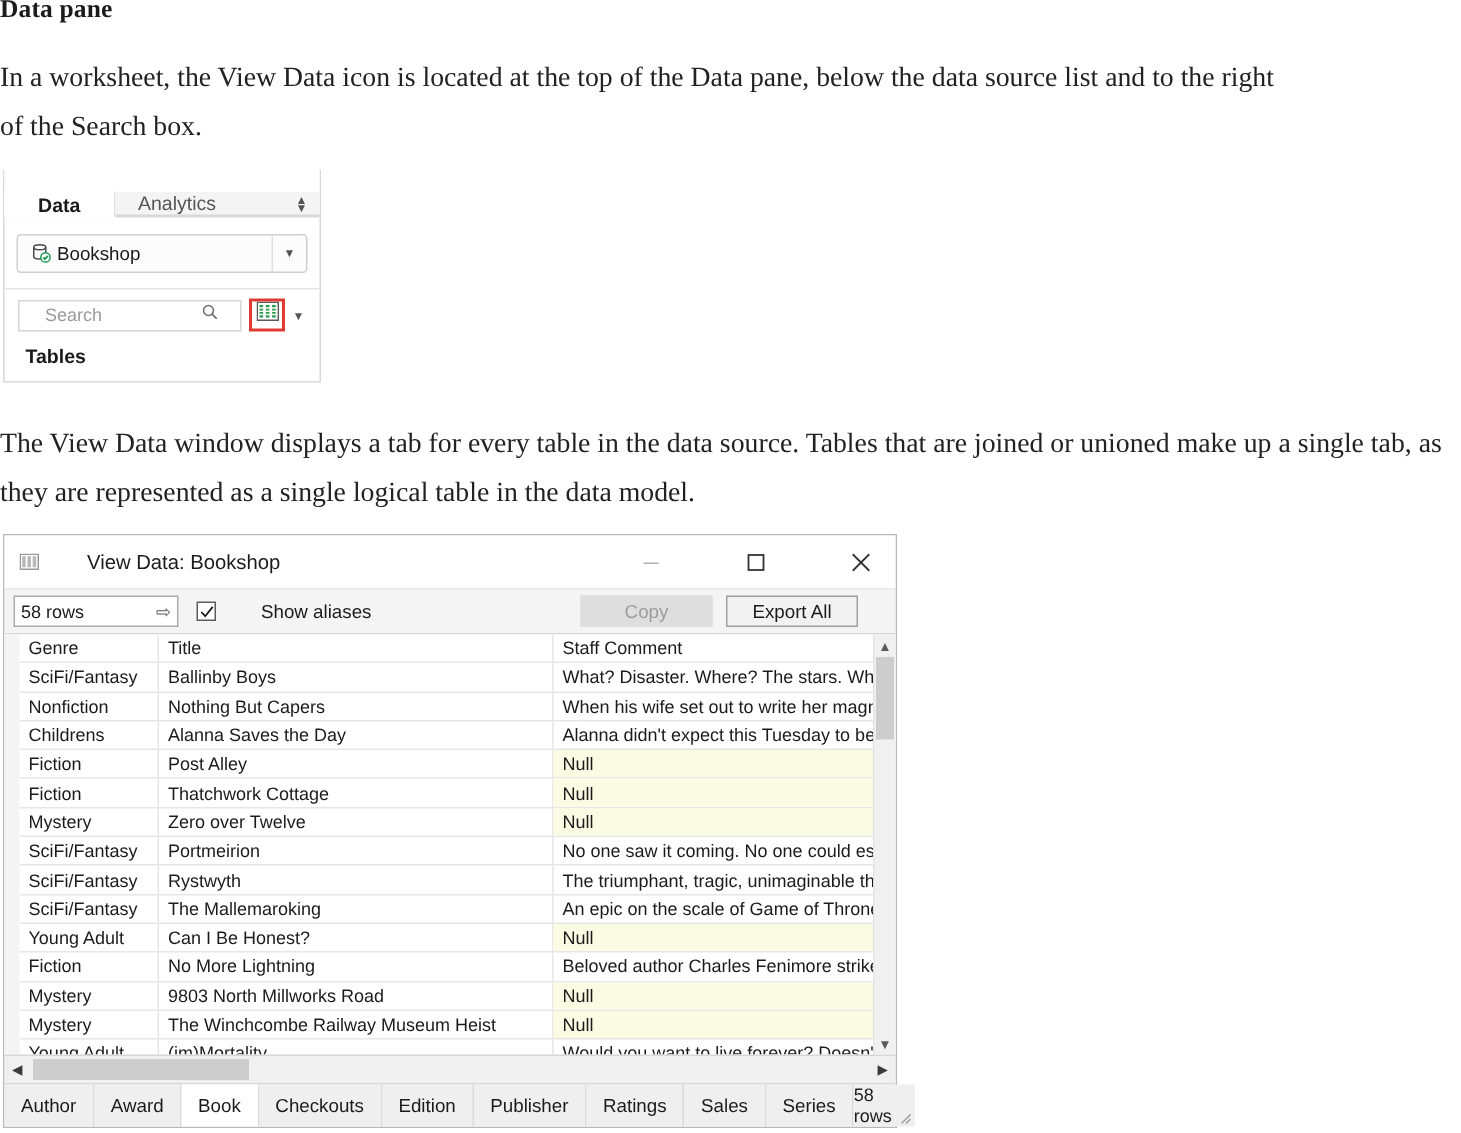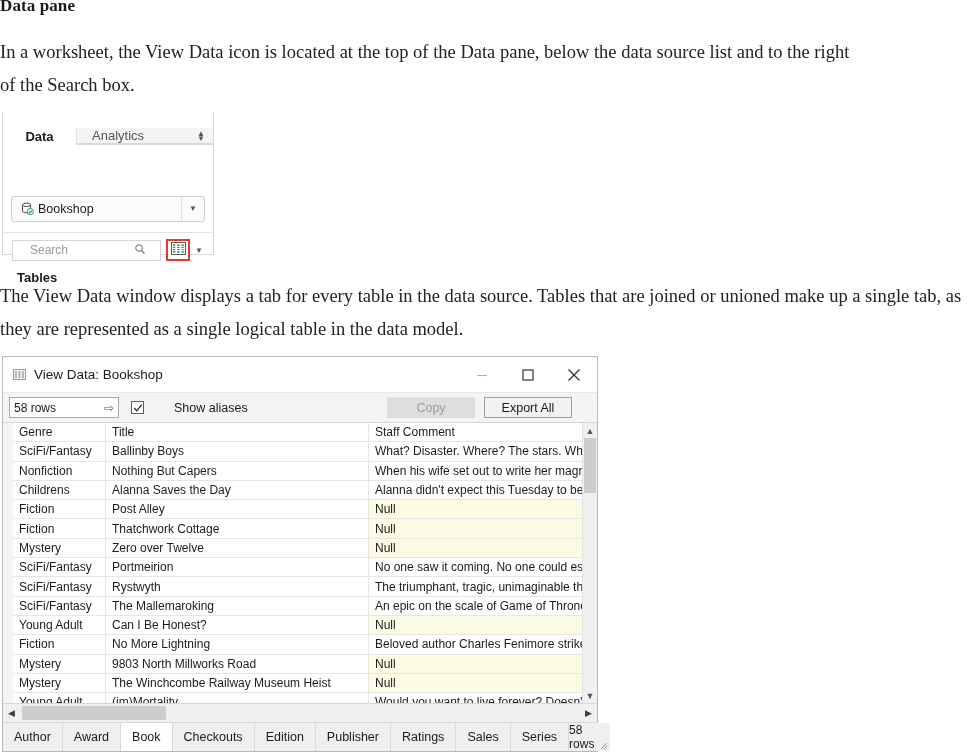--- a/index.html
+++ b/index.html
@@ -93,21 +93,20 @@
     font-size: 8px;
     color: #555;
   }
   .dp-source-row {
     height: 48px;
     display: flex;
     align-items: center;
     padding: 8px 8px;
     border-bottom: 1px solid #e4e4e4;
     box-sizing: border-box;
-    margin-top: 40px;
   }
   .dp-source {
     flex: 1;
     height: 26px;
     border: 1px solid #cfcfcf;
     border-radius: 3px;
     background: #fcfcfc;
     display: flex;
     align-items: center;
     box-sizing: border-box;
@@ -194,20 +193,21 @@
     font-family: "Liberation Sans", "DejaVu Sans", sans-serif;
     display: flex;
     flex-direction: column;
   }
   .vd-title {
     height: 35px;
     display: flex;
     align-items: center;
     background: #fff;
     flex: none;
+    gap: 24px;
   }
   .vd-title-icon {
     margin: 0 8px 0 10px;
     display: flex;
     align-items: center;
   }
   .vd-title-text {
     font-size: 13.5px;
     color: #1b1b1b;
     flex: 1;

